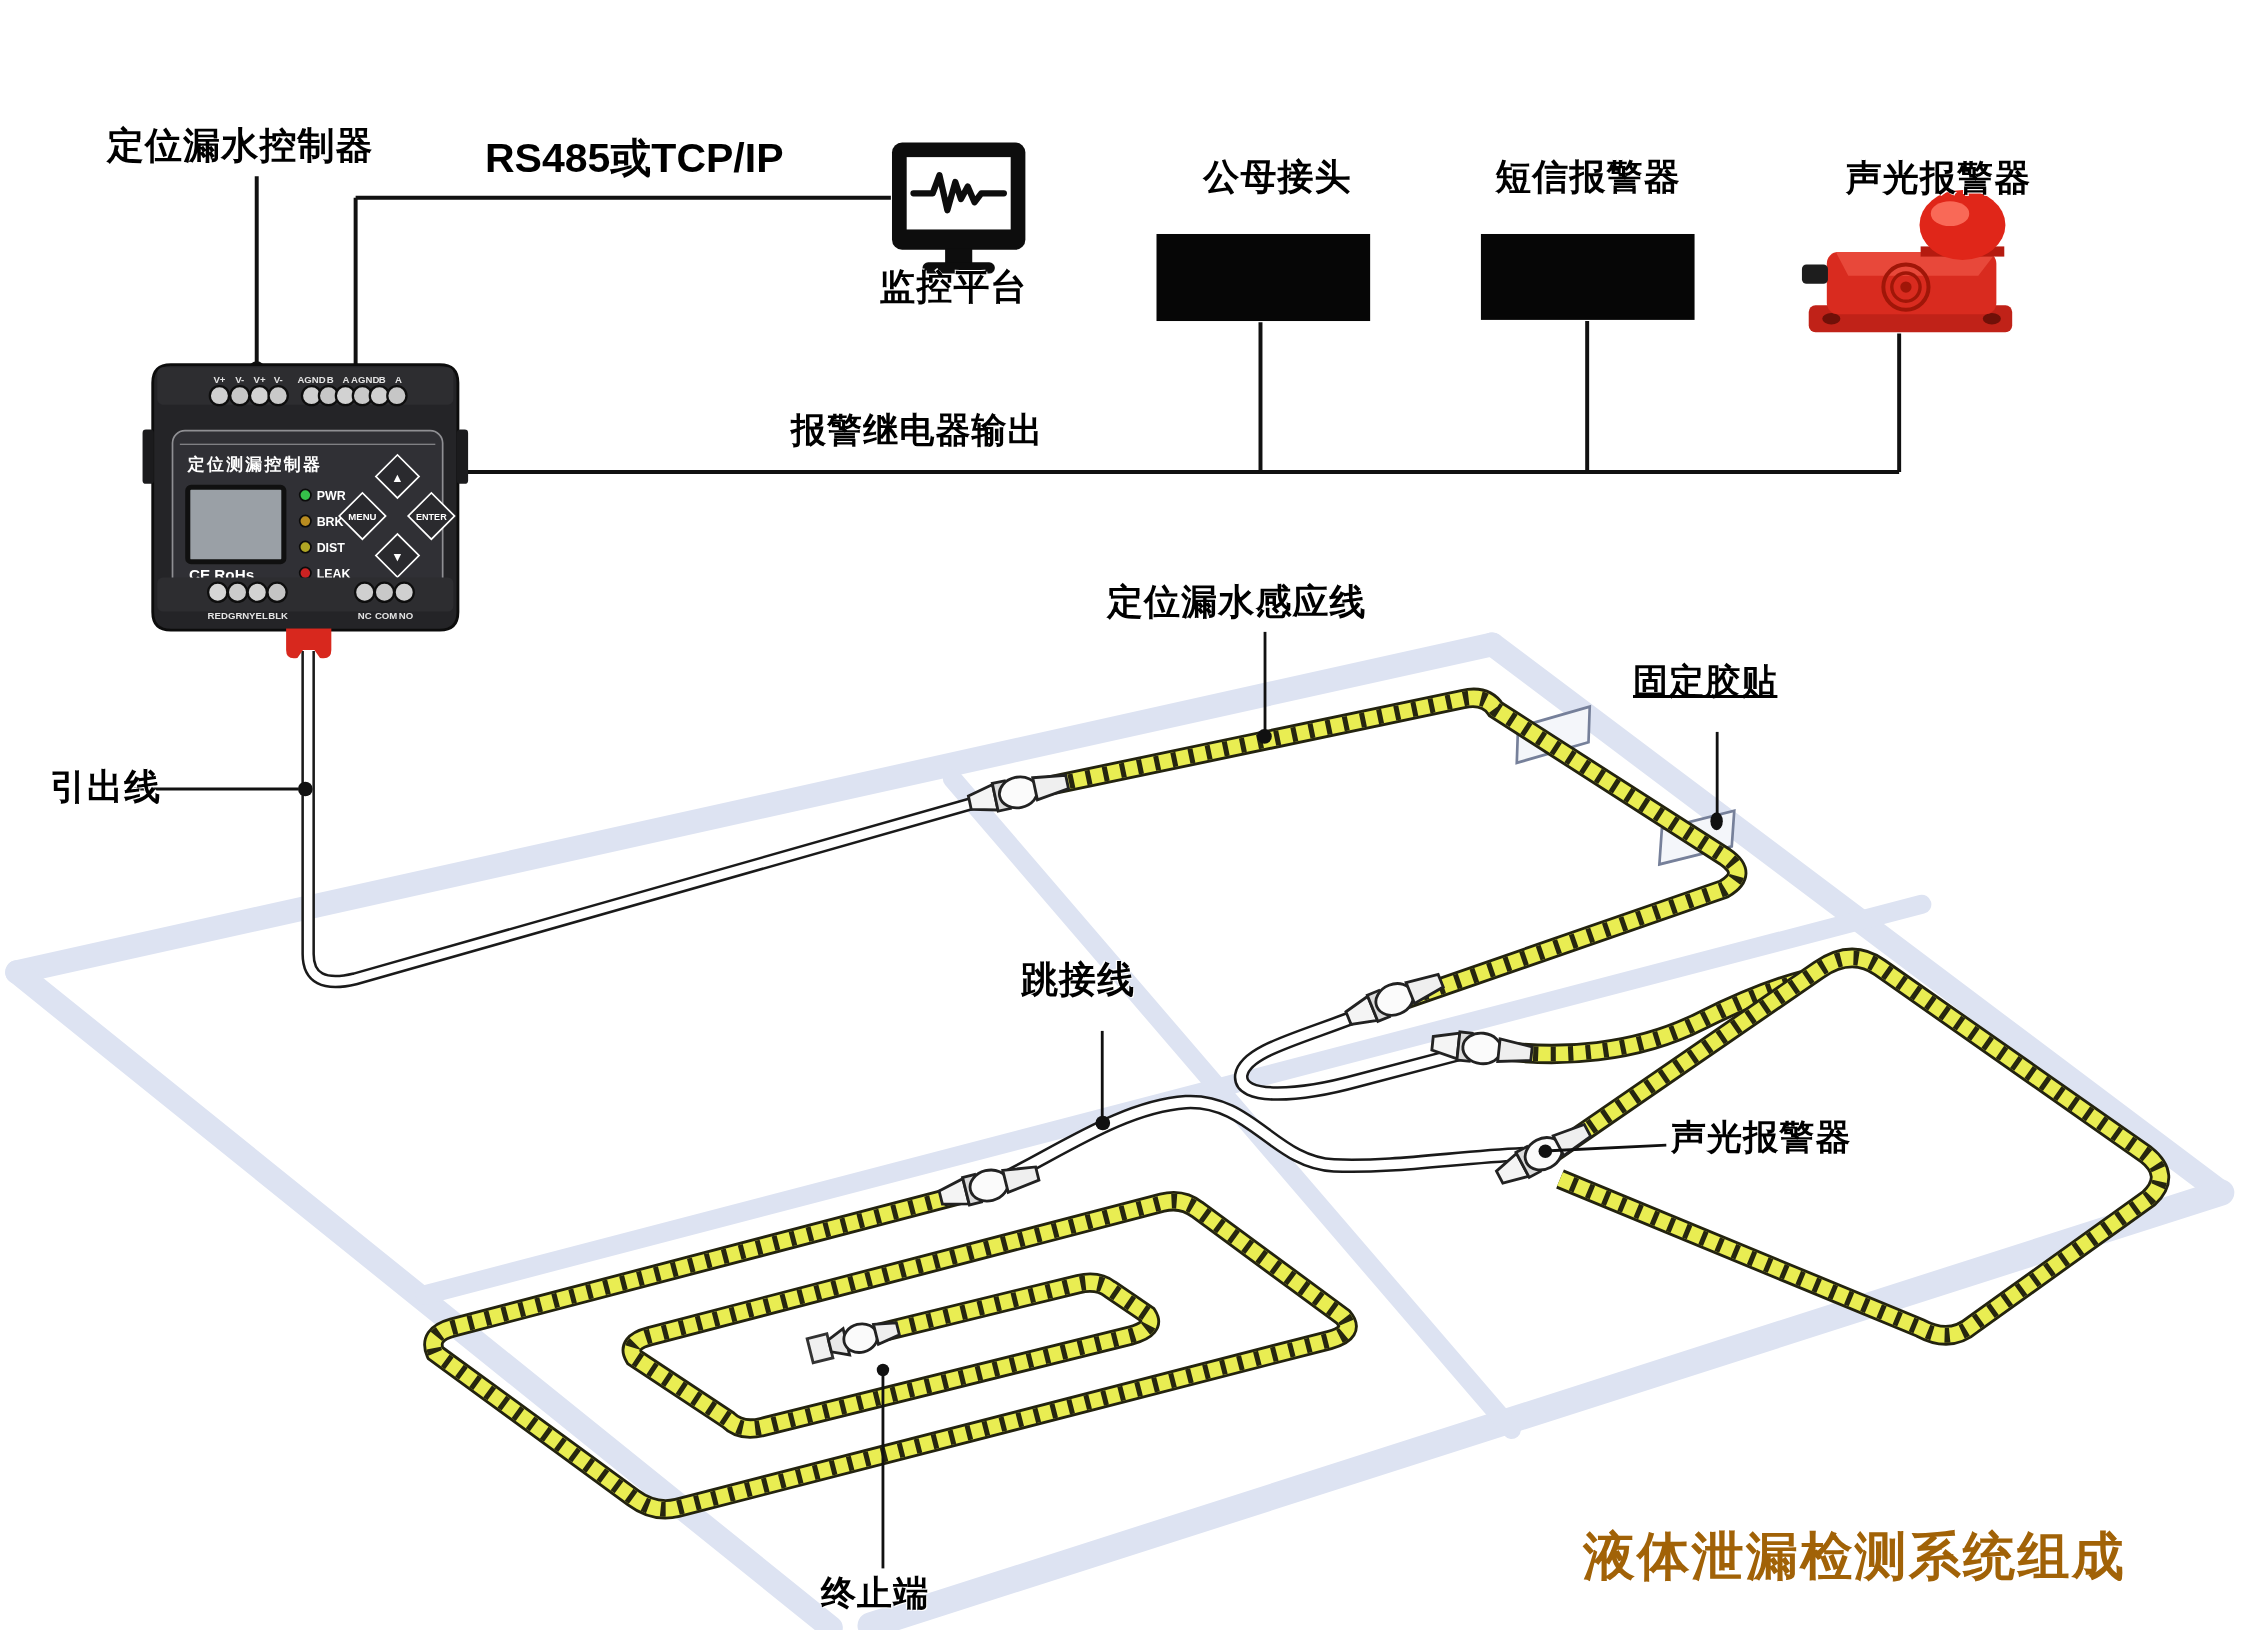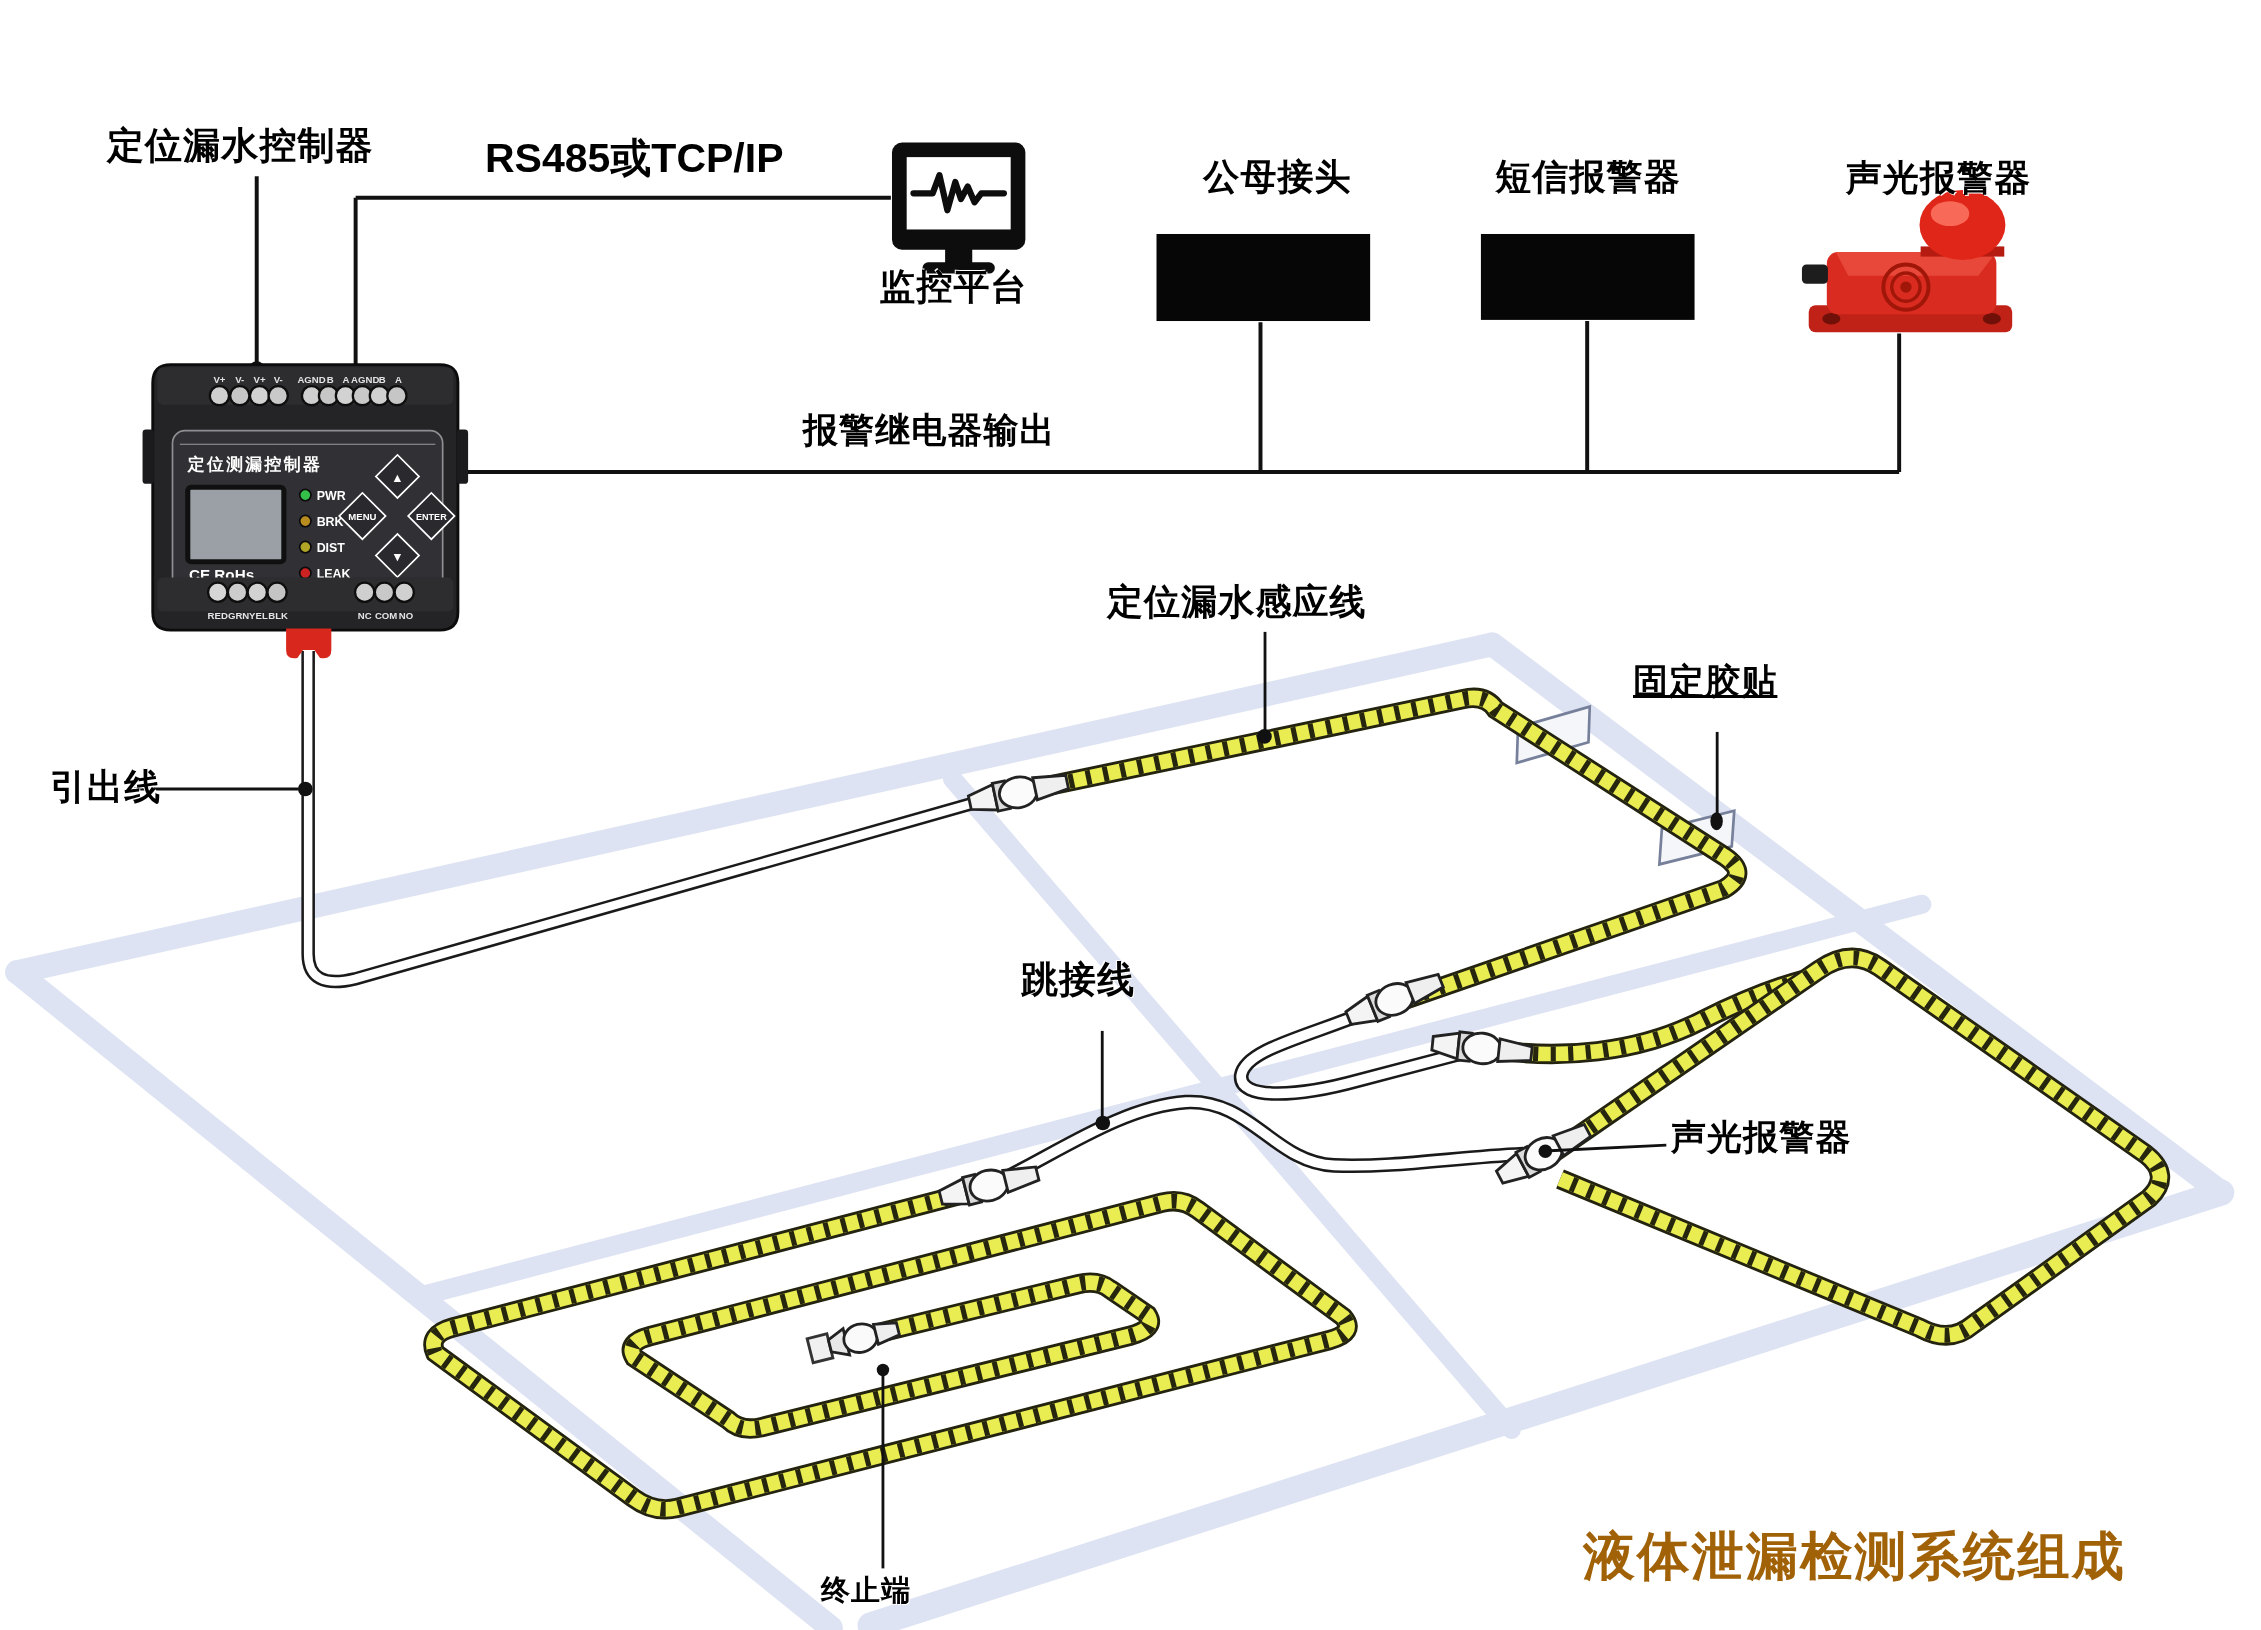--- a/index.html
+++ b/index.html
@@ -237,21 +237,21 @@
   </g>
 
 </svg>
 
 <div class="lbl" style="left:107px;top:127px;font-size:37px;">定位漏水控制器</div>
 <div class="lbl" style="left:485px;top:137px;font-size:41px;letter-spacing:0;">RS485或TCP/IP</div>
 <div class="lbl center" style="left:864px;top:268px;width:179px;font-size:36px;">监控平台</div>
 <div class="lbl center" style="left:1170px;top:158px;width:215px;font-size:36px;">公母接头</div>
 <div class="lbl center" style="left:1475px;top:158px;width:226px;font-size:36px;">短信报警器</div>
 <div class="lbl center" style="left:1803px;top:159px;width:271px;font-size:36px;">声光报警器</div>
-<div class="lbl" style="left:791px;top:412px;font-size:35px;margin-left:12px;">报警继电器输出</div>
+<div class="lbl" style="left:791px;top:412px;font-size:35px;">报警继电器输出</div>
 <div class="lbl" style="left:1107px;top:583px;font-size:36px;">定位漏水感应线</div>
 <div class="lbl" style="left:1633px;top:663px;font-size:35px;text-decoration:underline;">固定胶贴</div>
 <div class="lbl" style="left:50px;top:768px;font-size:36px;">引出线</div>
 <div class="lbl" style="left:1021px;top:961px;font-size:37px;">跳接线</div>
 <div class="lbl" style="left:1671px;top:1119px;font-size:35px;">声光报警器</div>
-<div class="lbl" style="left:821px;top:1575px;font-size:29px;">终止端</div>
+<div class="lbl" style="left:821px;top:1575px;font-size:35px;">终止端</div>
 <div class="title" style="left:1583px;top:1522px;font-size:52px;">液体泄漏检测系统组成</div>
 
 
 </body></html>

